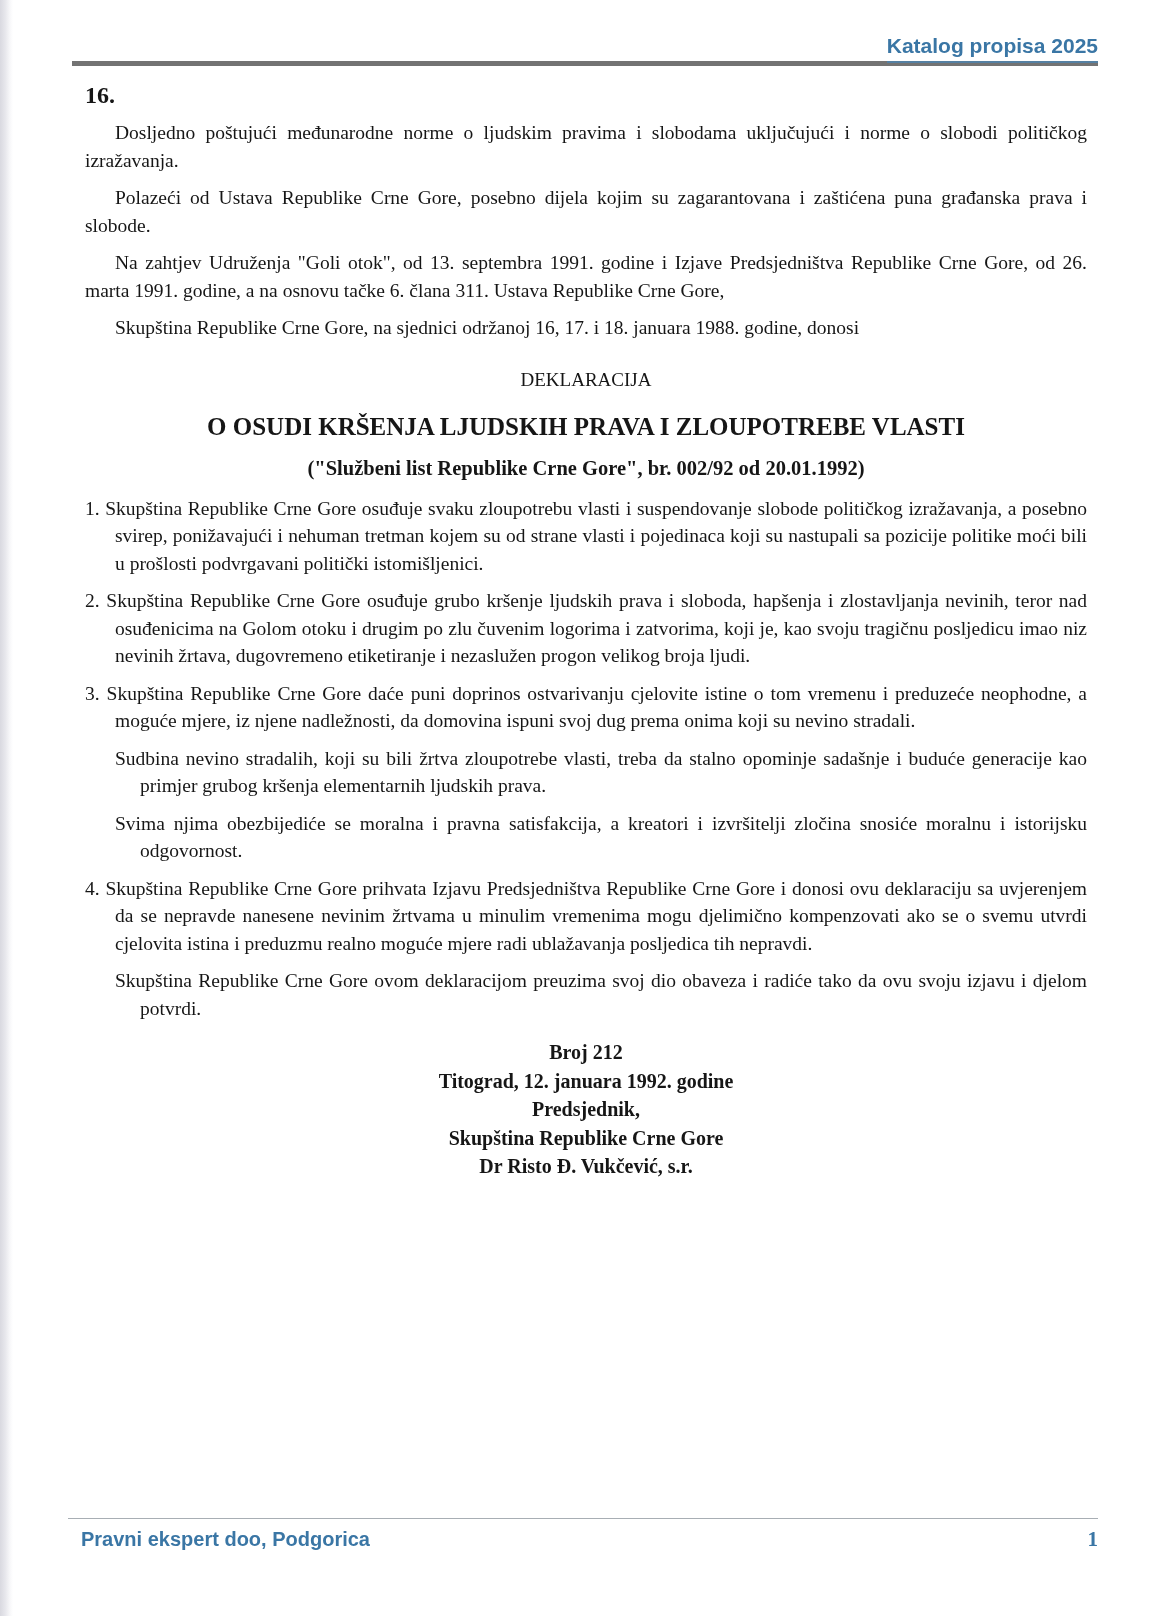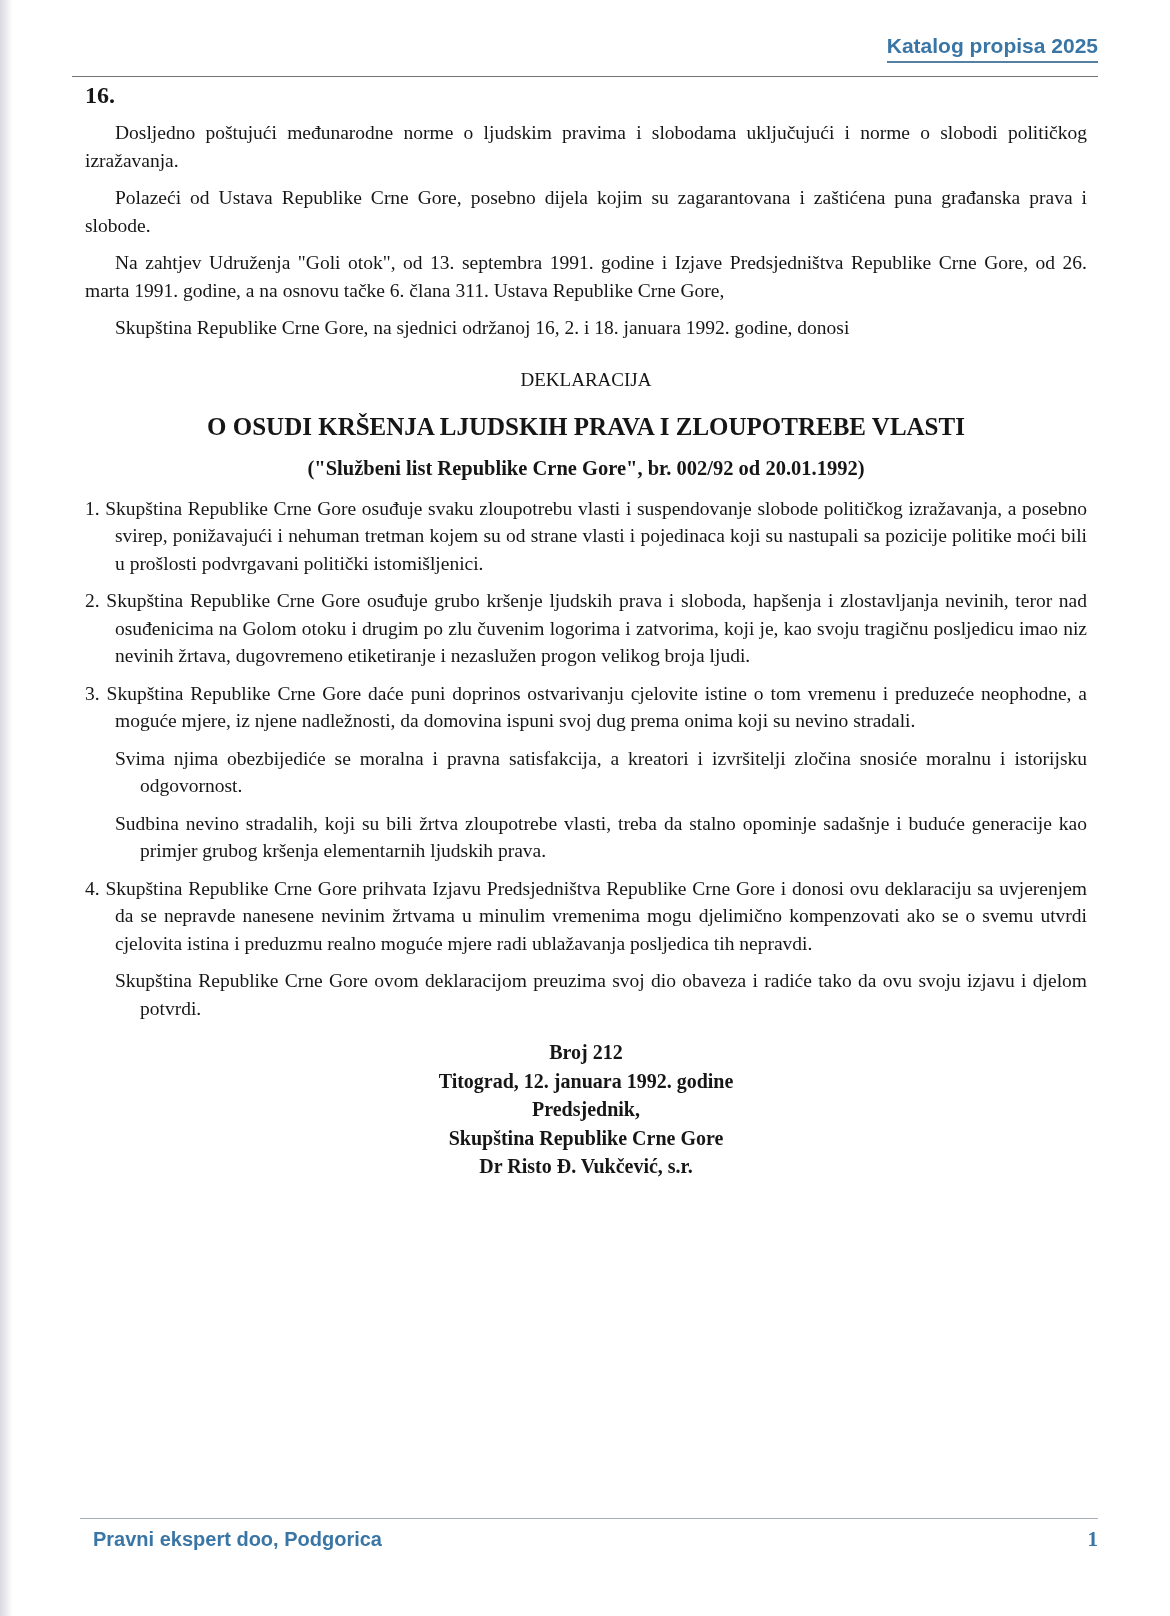--- a/index.html
+++ b/index.html
@@ -12,22 +12,22 @@
     overflow:hidden;
     box-sizing:border-box;
   }
   .edge-strip{
     position:absolute;left:0;top:0;bottom:0;width:13px;
     background:linear-gradient(to right,#d9d9e0 0%,#e7e7ec 40%,#f7f7f9 75%,#ffffff 100%);
   }
   .header{
     position:absolute;left:72px;right:72px;top:34px;
     text-align:right;
-    border-bottom:1px solid #737373;
-    padding-bottom:18px;
+    border-bottom:5px solid #737373;
+    padding-bottom:3px;
   }
   .header-title{
     display:inline-block;
     font-family:"Liberation Sans", sans-serif;
     font-weight:bold;
     font-size:21px;
     line-height:24px;
     border-bottom:2px solid #5580a2;
     margin-bottom:-5px;
     padding-bottom:3px;
@@ -86,21 +86,21 @@
     text-indent:-25px;
     margin:10px 0 0 0;
   }
   .signature{ margin-top:16px; text-align:center; }
   .sigline{
     font-weight:bold;
     font-size:20px;
     line-height:28.5px;
   }
   .footer{
-    position:absolute;left:80px;right:72px;top:1518px;
+    position:absolute;left:68px;right:72px;top:1518px;
     border-top:1px solid #a8aeb4;
     padding-top:8px;
     display:flex;
     justify-content:space-between;
     align-items:baseline;
     gap:35px;
   }
   .footer-publisher{
     font-family:"Liberation Sans", sans-serif;
     font-weight:bold;
@@ -124,35 +124,35 @@
     <span class="header-title accent" style="color: rgb(58, 118, 165);">Katalog propisa 2025</span>
   </div>
 
   <div class="content">
     <div class="section-number">16.</div>
 
     <div>
         <div class="para indent">Dosljedno poštujući međunarodne norme o ljudskim pravima i slobodama uključujući i norme o slobodi političkog izražavanja.</div>
         <div class="para indent">Polazeći od Ustava Republike Crne Gore, posebno dijela kojim su zagarantovana i zaštićena puna građanska prava i slobode.</div>
         <div class="para indent">Na zahtjev Udruženja "Goli otok", od 13. septembra 1991. godine i Izjave Predsjedništva Republike Crne Gore, od 26. marta 1991. godine, a na osnovu tačke 6. člana 311. Ustava Republike Crne Gore,</div>
-        <div class="para indent">Skupština Republike Crne Gore, na sjednici održanoj 16, 2. i 18. januara 1992. godine, donosi</div>
+        <div class="para indent">Skupština Republike Crne Gore, na sjednici održanoj 16, 17. i 18. januara 1988. godine, donosi</div>
       </div>
 
     <div class="doc-title">DEKLARACIJA</div>
 
     <div class="doc-subtitle">O OSUDI KRŠENJA LJUDSKIH PRAVA I ZLOUPOTREBE VLASTI</div>
 
     <div class="gazette">("Službeni list Republike Crne Gore", br. 002/92 od 20.01.1992)</div>
 
     <div class="items">
         <div class="item"><span class="num">1. </span>Skupština Republike Crne Gore osuđuje svaku zloupotrebu vlasti i suspendovanje slobode političkog izražavanja, a posebno svirep, ponižavajući i nehuman tretman kojem su od strane vlasti i pojedinaca koji su nastupali sa pozicije politike moći bili u prošlosti podvrgavani politički istomišljenici.</div>
         <div class="item"><span class="num">2. </span>Skupština Republike Crne Gore osuđuje grubo kršenje ljudskih prava i sloboda, hapšenja i zlostavljanja nevinih, teror nad osuđenicima na Golom otoku i drugim po zlu čuvenim logorima i zatvorima, koji je, kao svoju tragičnu posljedicu imao niz nevinih žrtava, dugovremeno etiketiranje i nezaslužen progon velikog broja ljudi.</div>
         <div class="item"><span class="num">3. </span>Skupština Republike Crne Gore daće puni doprinos ostvarivanju cjelovite istine o tom vremenu i preduzeće neophodne, a moguće mjere, iz njene nadležnosti, da domovina ispuni svoj dug prema onima koji su nevino stradali.</div>
+        <div class="subpara">Sudbina nevino stradalih, koji su bili žrtva zloupotrebe vlasti, treba da stalno opominje sadašnje i buduće generacije kao primjer grubog kršenja elementarnih ljudskih prava.</div>
         <div class="subpara">Svima njima obezbijediće se moralna i pravna satisfakcija, a kreatori i izvršitelji zločina snosiće moralnu i istorijsku odgovornost.</div>
-        <div class="subpara">Sudbina nevino stradalih, koji su bili žrtva zloupotrebe vlasti, treba da stalno opominje sadašnje i buduće generacije kao primjer grubog kršenja elementarnih ljudskih prava.</div>
         <div class="item"><span class="num">4. </span>Skupština Republike Crne Gore prihvata Izjavu Predsjedništva Republike Crne Gore i donosi ovu deklaraciju sa uvjerenjem da se nepravde nanesene nevinim žrtvama u minulim vremenima mogu djelimično kompenzovati ako se o svemu utvrdi cjelovita istina i preduzmu realno moguće mjere radi ublažavanja posljedica tih nepravdi.</div>
         <div class="subpara">Skupština Republike Crne Gore ovom deklaracijom preuzima svoj dio obaveza i radiće tako da ovu svoju izjavu i djelom potvrdi.</div>
       </div>
 
     <div class="signature">
         <div class="sigline">Broj 212</div>
         <div class="sigline">Titograd, 12. januara 1992. godine</div>
         <div class="sigline">Predsjednik,</div>
         <div class="sigline">Skupština Republike Crne Gore</div>
         <div class="sigline">Dr Risto Đ. Vukčević, s.r.</div>

